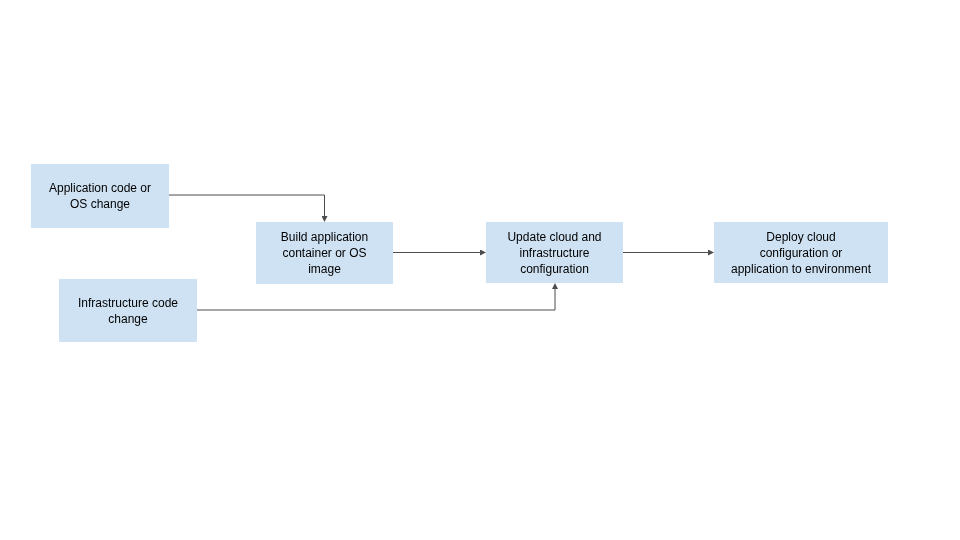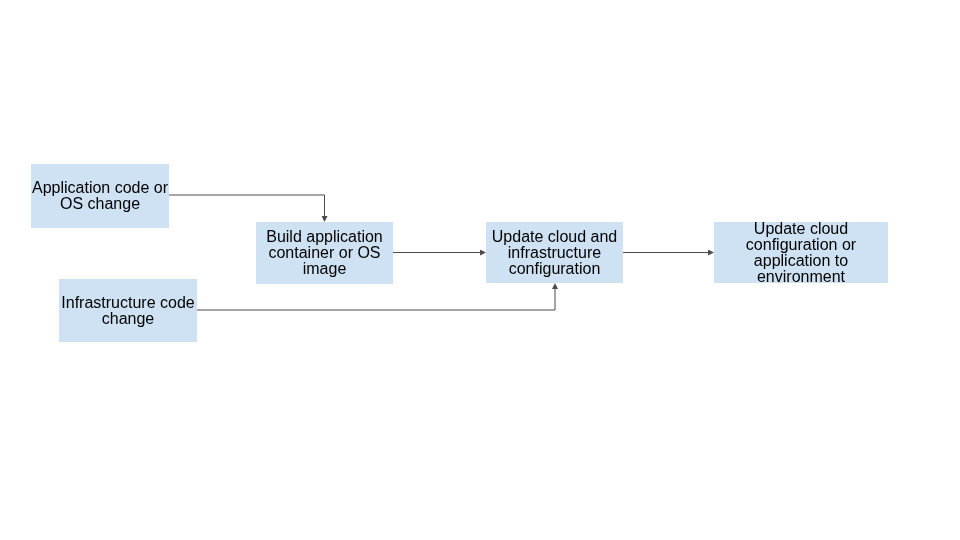--- a/index.html
+++ b/index.html
@@ -17,21 +17,21 @@
     font-family:"Liberation Sans", sans-serif;
   }
   .node{
     position:absolute;
     background:var(--box-fill);
     color:var(--text);
     display:flex;
     align-items:center;
     justify-content:center;
     text-align:center;
-    font-size:16px;
+    font-size:12px;
     line-height:16px;
     white-space:pre-line;
   }
   .node-app    {left:31px;  top:164px; width:138px; height:64px;}
   .node-infra  {left:31px;  top:279px; width:138px; height:63px;margin-left:28px;}
   .node-build  {left:256px; top:222px; width:137px; height:62px;}
   .node-update {left:486px; top:222px; width:137px; height:61px;}
   .node-deploy {left:714px; top:222px; width:174px; height:61px;}
   svg.arrows{
     position:absolute;
@@ -69,17 +69,17 @@
 change</div>
 
   <div class="node node-build">Build application
 container or OS
 image</div>
 
   <div class="node node-update">Update cloud and
 infrastructure
 configuration</div>
 
-  <div class="node node-deploy">Update cloud
+  <div class="node node-deploy">Deploy cloud
 configuration or
 application to environment</div>
 
 </div>
 
 </body></html>

